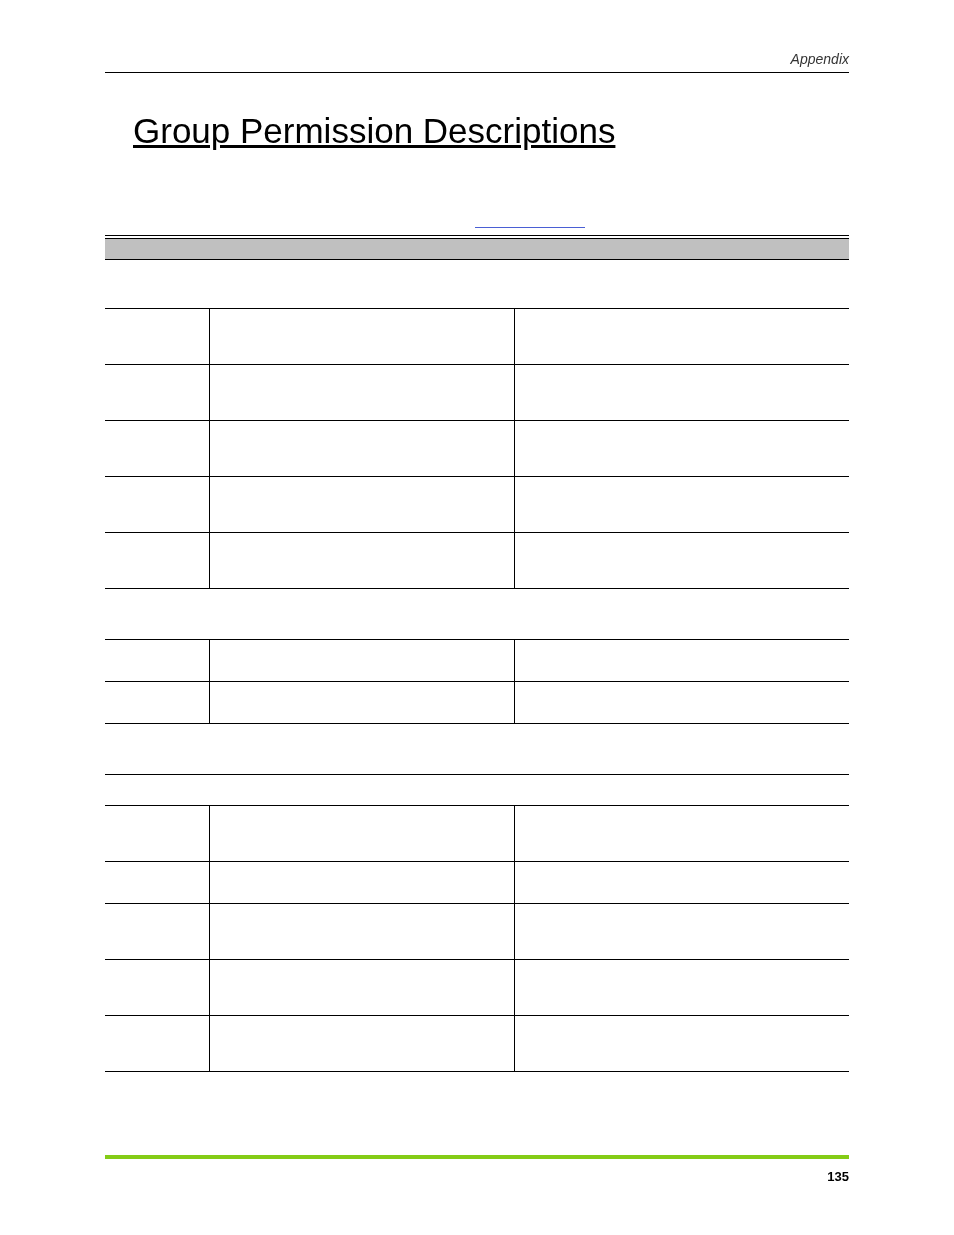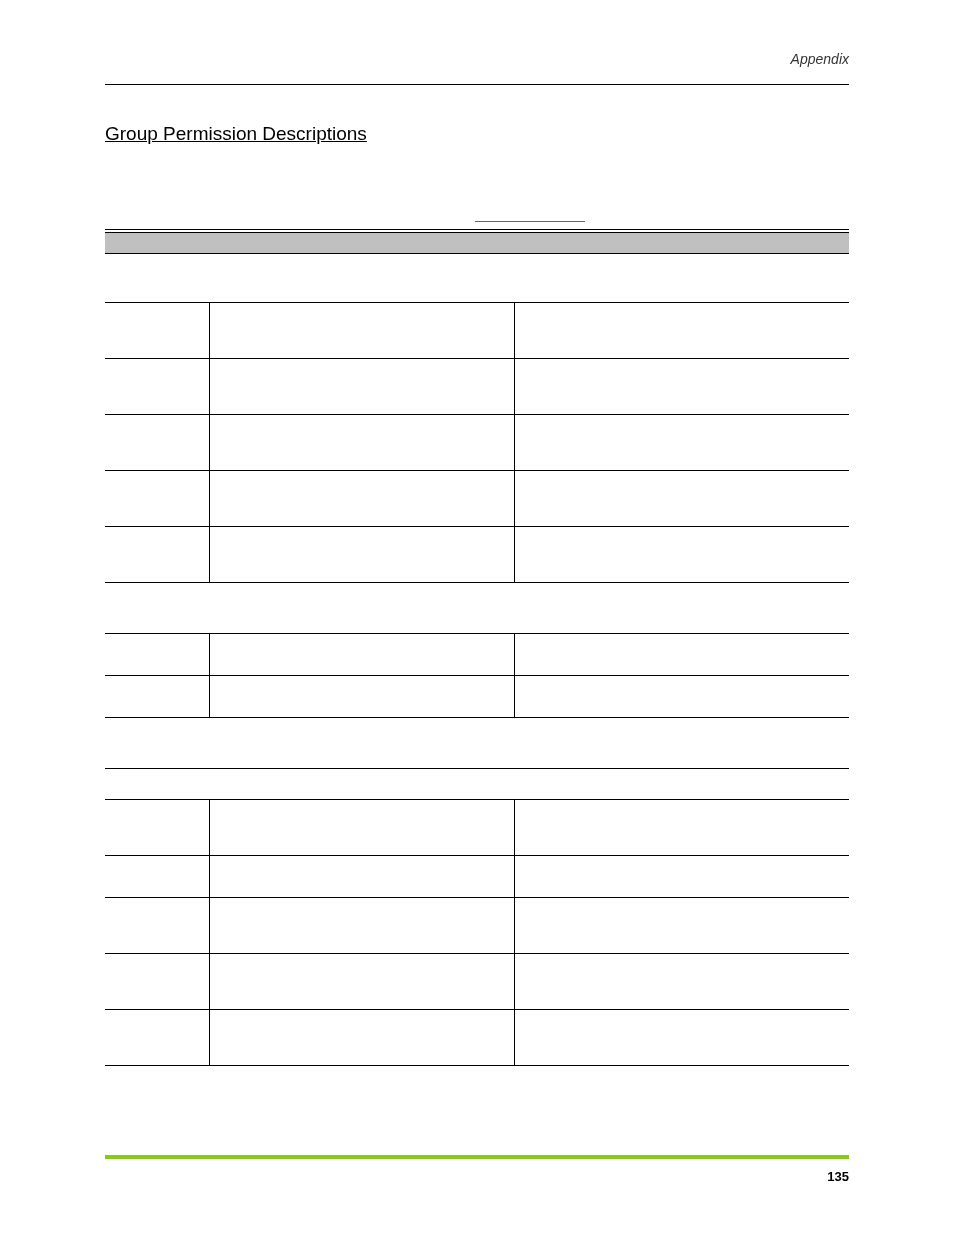--- a/index.html
+++ b/index.html
@@ -6,35 +6,36 @@
   body {
     font-family: Arial, Helvetica, sans-serif;
     background: #fff;
     width: 954px;
     height: 1235px;
     position: relative;
     padding: 50px 105px 50px 105px;
   }
   .header-section {
     border-bottom: 1px solid #000;
-    padding-bottom: 16px;
+    padding-bottom: 4px;
     text-align: right;
     margin-bottom: 38px;
   }
   .header-label {
     font-style: italic;
     font-size: 14px;
     color: #333;
   }
   .title {
-    font-size: 19px;
+    font-size: 35px;
     font-weight: 400;
     text-decoration: underline;
     color: #000;
     margin-bottom: 60px;
+    margin-left: 28px;
   }
   .intro-row {
     margin-bottom: 6px;
   }
   .link-placeholder {
     display: inline-block;
     border-bottom: 1.5px solid #4a5fd4;
     width: 110px;
     height: 14px;
     vertical-align: middle;

